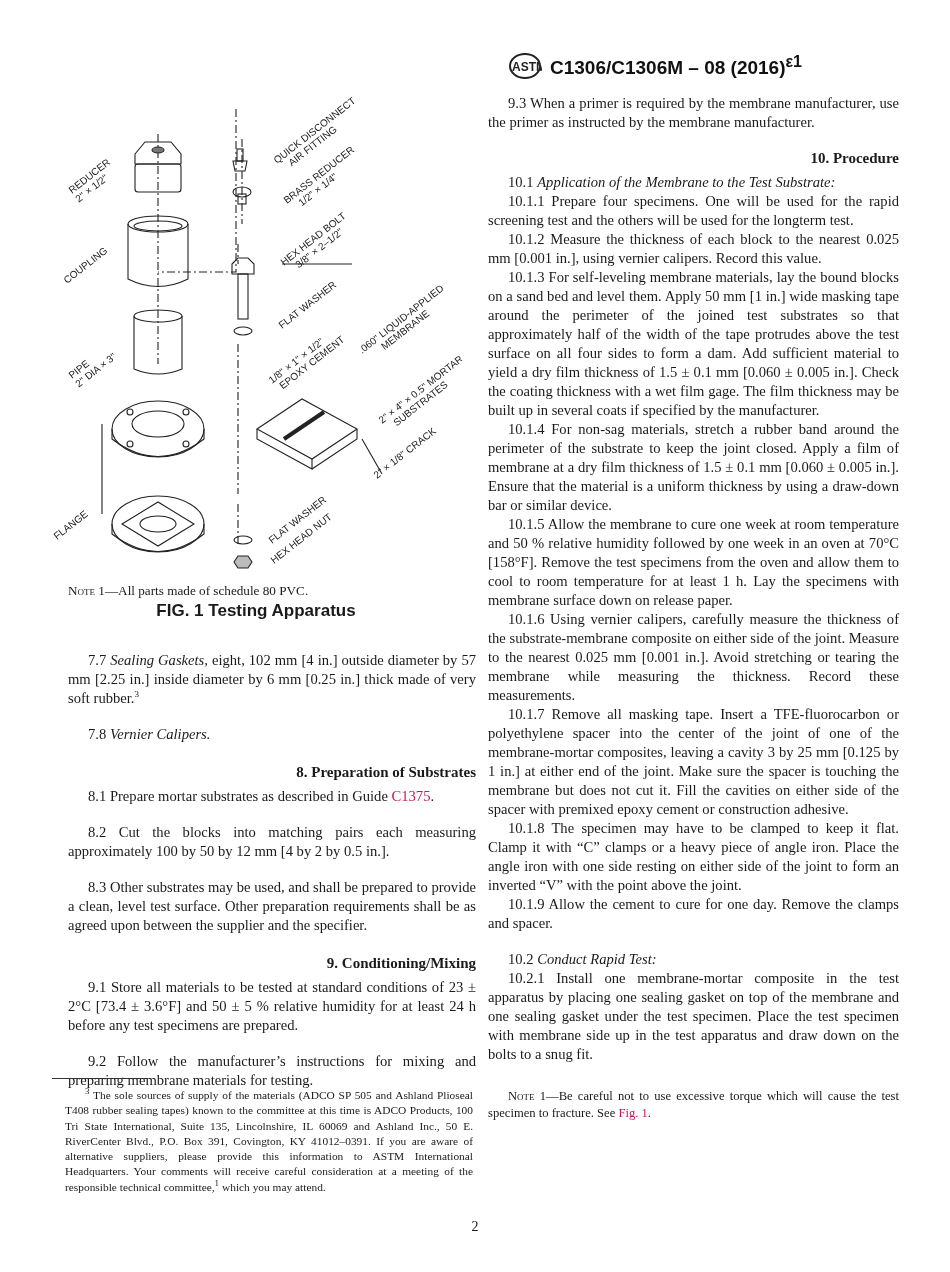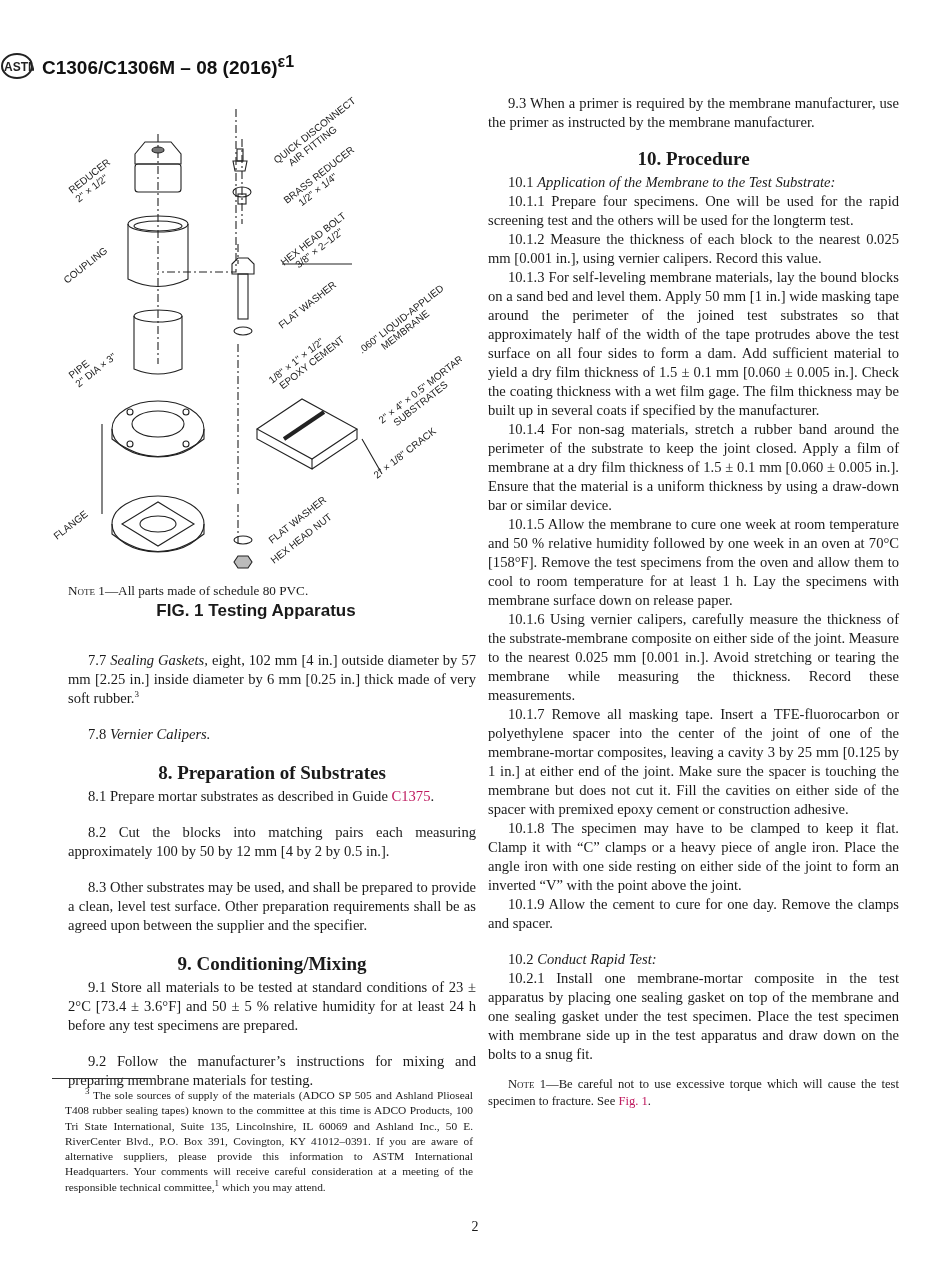--- a/index.html
+++ b/index.html
@@ -1,29 +1,29 @@
 <!DOCTYPE html>
 <html><head>
 <meta charset="utf-8">
 <style>
   html, body { margin: 0; padding: 0; background: #fff; }
   body { width: 950px; height: 1272px; position: relative; overflow: hidden;
          font-family: "Liberation Serif", "DejaVu Serif", serif; color: #1a1a1a; }
-  .header { position: absolute; top: 52px; left: 0; width: 802px; text-align: left; }
+  .header { position: absolute; top: 52px; left: 0; width: 802px; text-align: right; }
   .header .inner { display: inline-flex; align-items: center; gap: 8px; }
   .logo { width: 34px; height: 28px; }
   .doc-id { font-family: "Liberation Sans", "DejaVu Sans", sans-serif; font-weight: bold; font-size: 19px; color: #111; }
   .doc-id sup { font-size: 16px; }
   .col { position: absolute; font-size: 14.6px; line-height: 19px; text-align: justify; }
   .col-left { left: 68px; width: 408px; }
   .col-right { left: 488px; width: 411px; top: 94px; }
   p { margin: 0; }
   .indent { text-indent: 20px; }
   .gap { margin-top: 17px; }
-  h3 { font-size: 19px; font-weight: bold; margin: 19px 0 5px 0; text-align: center; }
+  h3 { font-size: 15px; font-weight: bold; margin: 19px 0 5px 0; text-align: right; }
   .it { font-style: italic; }
   .link { color: #be185d; }
   .sup { font-size: 9px; vertical-align: super; line-height: 0; }
   .figure { position: absolute; left: 52px; top: 94px; width: 410px; height: 520px; }
   .note-fig { position: absolute; left: 68px; top: 583px; font-size: 13.2px; }
   .smallcaps { font-variant: small-caps; }
   .fig-caption { position: absolute; left: 0; width: 512px; top: 601px; text-align: center;
                  font-family: "Liberation Sans", "DejaVu Sans", sans-serif; font-weight: bold; font-size: 17px; }
   .fn-rule { position: absolute; left: 52px; top: 1078px; width: 96px; border-top: 1px solid #333; }
   .footnote { position: absolute; left: 65px; top: 1088px; width: 408px; font-size: 11.4px; line-height: 15.3px; text-align: justify; }
@@ -187,16 +187,16 @@
   <p class="indent">10.1.2 Measure the thickness of each block to the nearest 0.025 mm [0.001 in.], using vernier calipers. Record this value.</p>
   <p class="indent">10.1.3 For self-leveling membrane materials, lay the bound blocks on a sand bed and level them. Apply 50 mm [1 in.] wide masking tape around the perimeter of the joined test substrates so that approximately half of the width of the tape protrudes above the test surface on all four sides to form a dam. Add sufficient material to yield a dry film thickness of 1.5 ± 0.1 mm [0.060 ± 0.005 in.]. Check the coating thickness with a wet film gage. The film thickness may be built up in several coats if specified by the manufacturer.</p>
   <p class="indent">10.1.4 For non-sag materials, stretch a rubber band around the perimeter of the substrate to keep the joint closed. Apply a film of membrane at a dry film thickness of 1.5 ± 0.1 mm [0.060 ± 0.005 in.]. Ensure that the material is a uniform thickness by using a draw-down bar or similar device.</p>
   <p class="indent">10.1.5 Allow the membrane to cure one week at room temperature and 50 % relative humidity followed by one week in an oven at 70°C [158°F]. Remove the test specimens from the oven and allow them to cool to room temperature for at least 1 h. Lay the specimens with membrane surface down on release paper.</p>
   <p class="indent">10.1.6 Using vernier calipers, carefully measure the thickness of the substrate-membrane composite on either side of the joint. Measure to the nearest 0.025 mm [0.001 in.]. Avoid stretching or tearing the membrane while measuring the thickness. Record these measurements.</p>
   <p class="indent">10.1.7 Remove all masking tape. Insert a TFE-fluorocarbon or polyethylene spacer into the center of the joint of one of the membrane-mortar composites, leaving a cavity 3 by 25 mm [0.125 by 1 in.] at either end of the joint. Make sure the spacer is touching the membrane but does not cut it. Fill the cavities on either side of the spacer with premixed epoxy cement or construction adhesive.</p>
   <p class="indent">10.1.8 The specimen may have to be clamped to keep it flat. Clamp it with “C” clamps or a heavy piece of angle iron. Place the angle iron with one side resting on either side of the joint to form an inverted “V” with the point above the joint.</p>
   <p class="indent">10.1.9 Allow the cement to cure for one day. Remove the clamps and spacer.</p>
   <p class="indent gap"><span>10.2</span>&nbsp;<span class="it">Conduct Rapid Test:</span></p>
   <p class="indent">10.2.1 Install one membrane-mortar composite in the test apparatus by placing one sealing gasket on top of the membrane and one sealing gasket under the test specimen. Place the test specimen with membrane side up in the test apparatus and draw down on the bolts to a snug fit.</p>
-  <p class="indent gap note2" style="margin-top:12px;"><span class="smallcaps">Note 1</span><span>—Be careful not to use excessive torque which will cause the test specimen to fracture. See </span><span class="link">Fig. 1</span><span>.</span></p>
+  <p class="indent gap note2" style="margin-top:24px;"><span class="smallcaps">Note 1</span><span>—Be careful not to use excessive torque which will cause the test specimen to fracture. See </span><span class="link">Fig. 1</span><span>.</span></p>
 </div>
 
 <div class="pagenum">2</div>
 
 </body></html>

